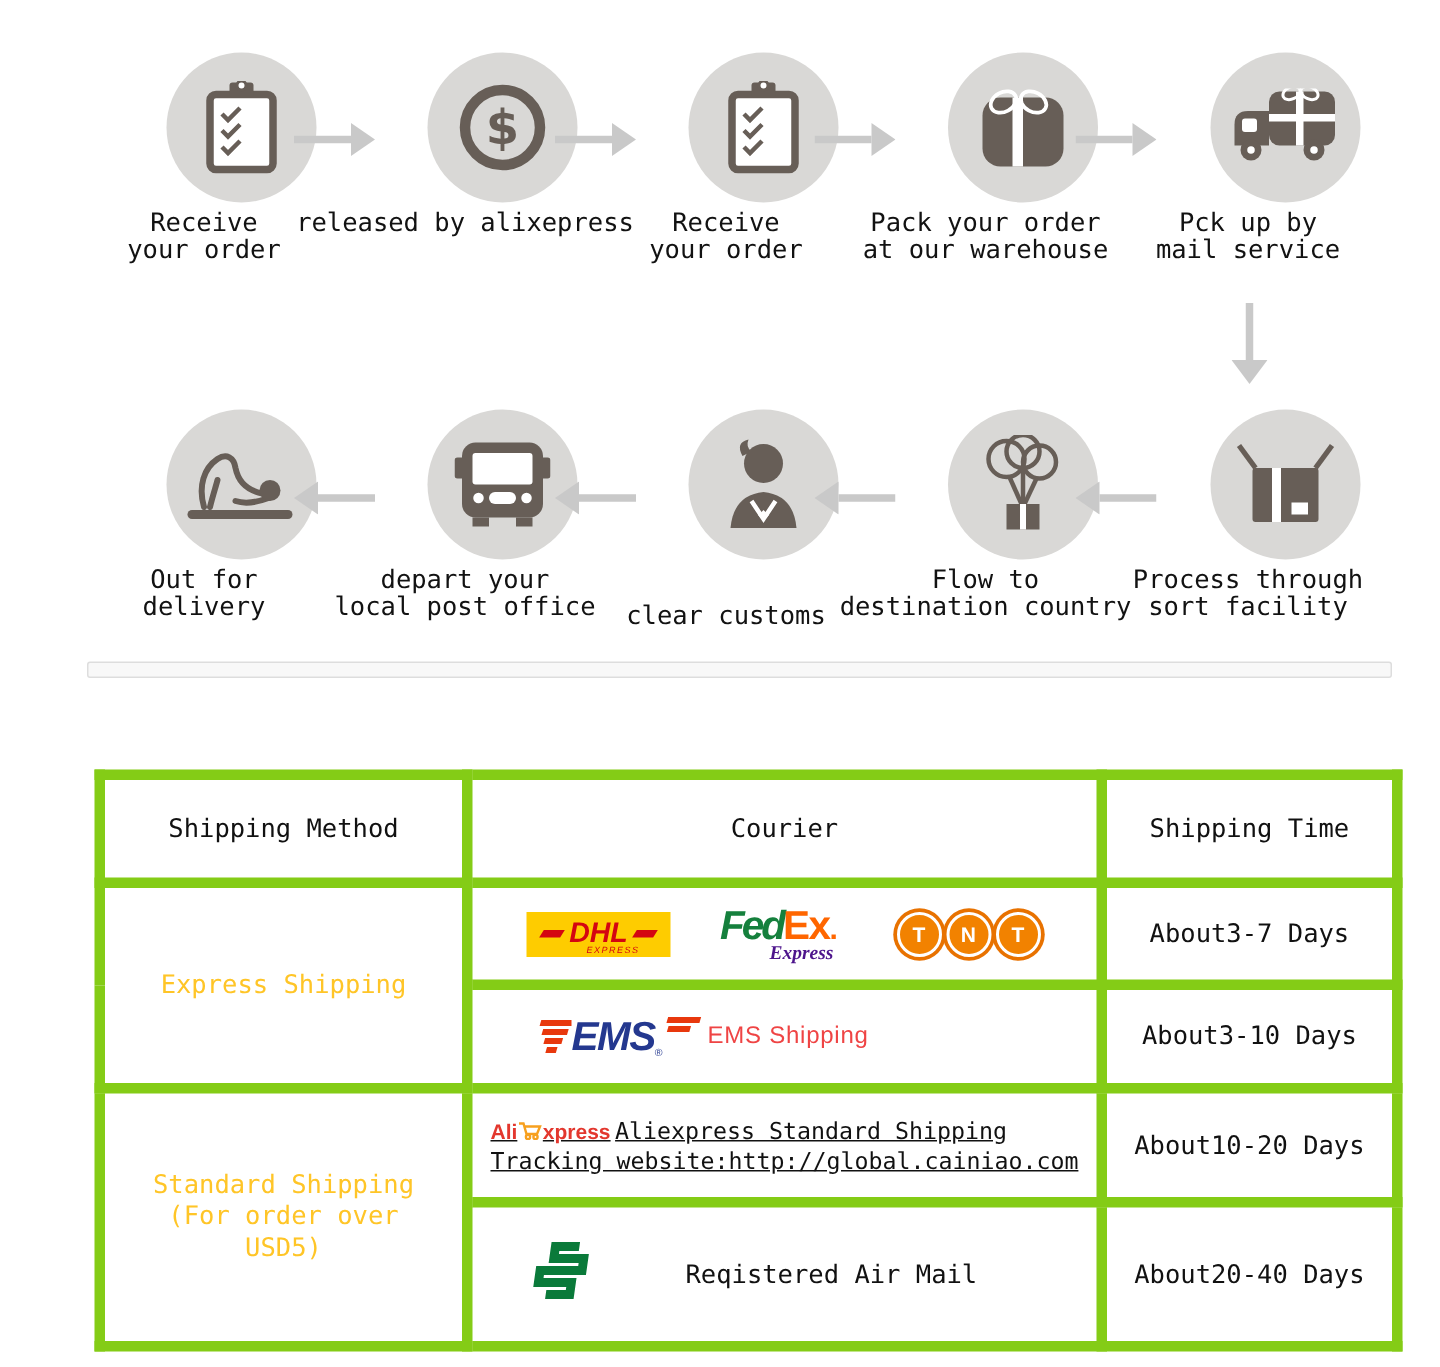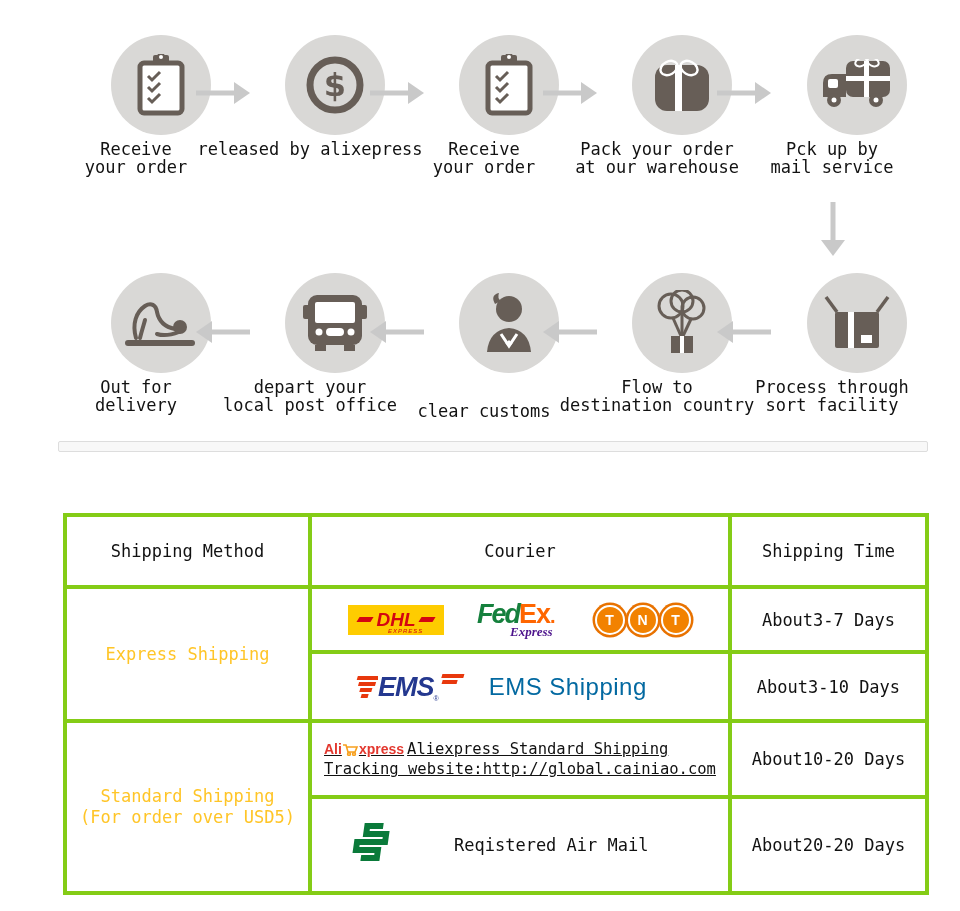--- a/index.html
+++ b/index.html
@@ -12,27 +12,27 @@
   .circle svg{display:block;}
   .flow-label{margin-top:6px;text-align:center;font-size:17px;line-height:17.5px;
               white-space:nowrap;color:#121212;}
   .flow-label.single{margin-top:30px;}
   .h-arrow,.v-arrow{position:absolute;}
   
   .divider{position:absolute;left:58px;top:441px;width:868px;height:9px;
            background:#f8f8f8;border:1px solid #ddd;border-radius:2px;}
   
   .ship-table{position:absolute;left:63px;top:513px;border-collapse:collapse;table-layout:fixed;}
-  .ship-table td{border:4px solid #84cc16;padding:12px;vertical-align:middle;}
+  .ship-table td{border:7px solid #84cc16;padding:12px;vertical-align:middle;}
   .r-head td{font-size:17px;text-align:center;}
   .time{font-size:17px;text-align:center;white-space:nowrap;}
   .method{color:#ffc527;font-size:17px;text-align:center;line-height:21px;}
   .logo-row{display:flex;align-items:center;padding-left:24px;gap:33px;}
-  .ems-row{gap:24px;padding-left:26px;}
-  .ems-ship{font-family:"Liberation Sans",sans-serif;font-size:24px;color:#0369a1;letter-spacing:.5px;}
+  .ems-row{gap:4px;padding-left:26px;}
+  .ems-ship{font-family:"Liberation Sans",sans-serif;font-size:16px;color:#ef4444;letter-spacing:.5px;}
   .ali-cell{font-size:15.5px;line-height:20px;padding-left:6px;text-decoration:underline;}
   .ali-line1{display:flex;align-items:center;white-space:nowrap;}
   .ali-line2{white-space:nowrap;}
   .airmail-flex{display:flex;align-items:center;padding-left:22px;}
   .airmail-label{margin-left:62px;font-size:17px;white-space:nowrap;}
   
   .dhl{position:relative;width:96px;height:30px;background:#fecc00;
        display:flex;align-items:center;justify-content:center;gap:4px;flex:0 0 auto;}
   .dhl-text{font-family:"Liberation Sans",sans-serif;font-style:italic;font-weight:bold;
             font-size:19px;color:#d40511;line-height:1;}
@@ -401,18 +401,18 @@
       <td>
         <div class="airmail-flex">
           <svg width="46" height="48" viewBox="0 0 46 48">
             <g fill="none" stroke="#0a7a3a" stroke-width="6" transform="skewX(-8) translate(6 0)">
               <path d="M32 5 H16 V13 H36 V21 H8 V29 H30 V37 H14"></path>
             </g>
           </svg>
           <span class="airmail-label">Reqistered Air Mail</span>
         </div>
       </td>
-      <td class="time">About20-20 Days</td>
+      <td class="time">About20-40 Days</td>
     </tr>
   </tbody>
     </table>
 
 </div>
 
 </body></html>

